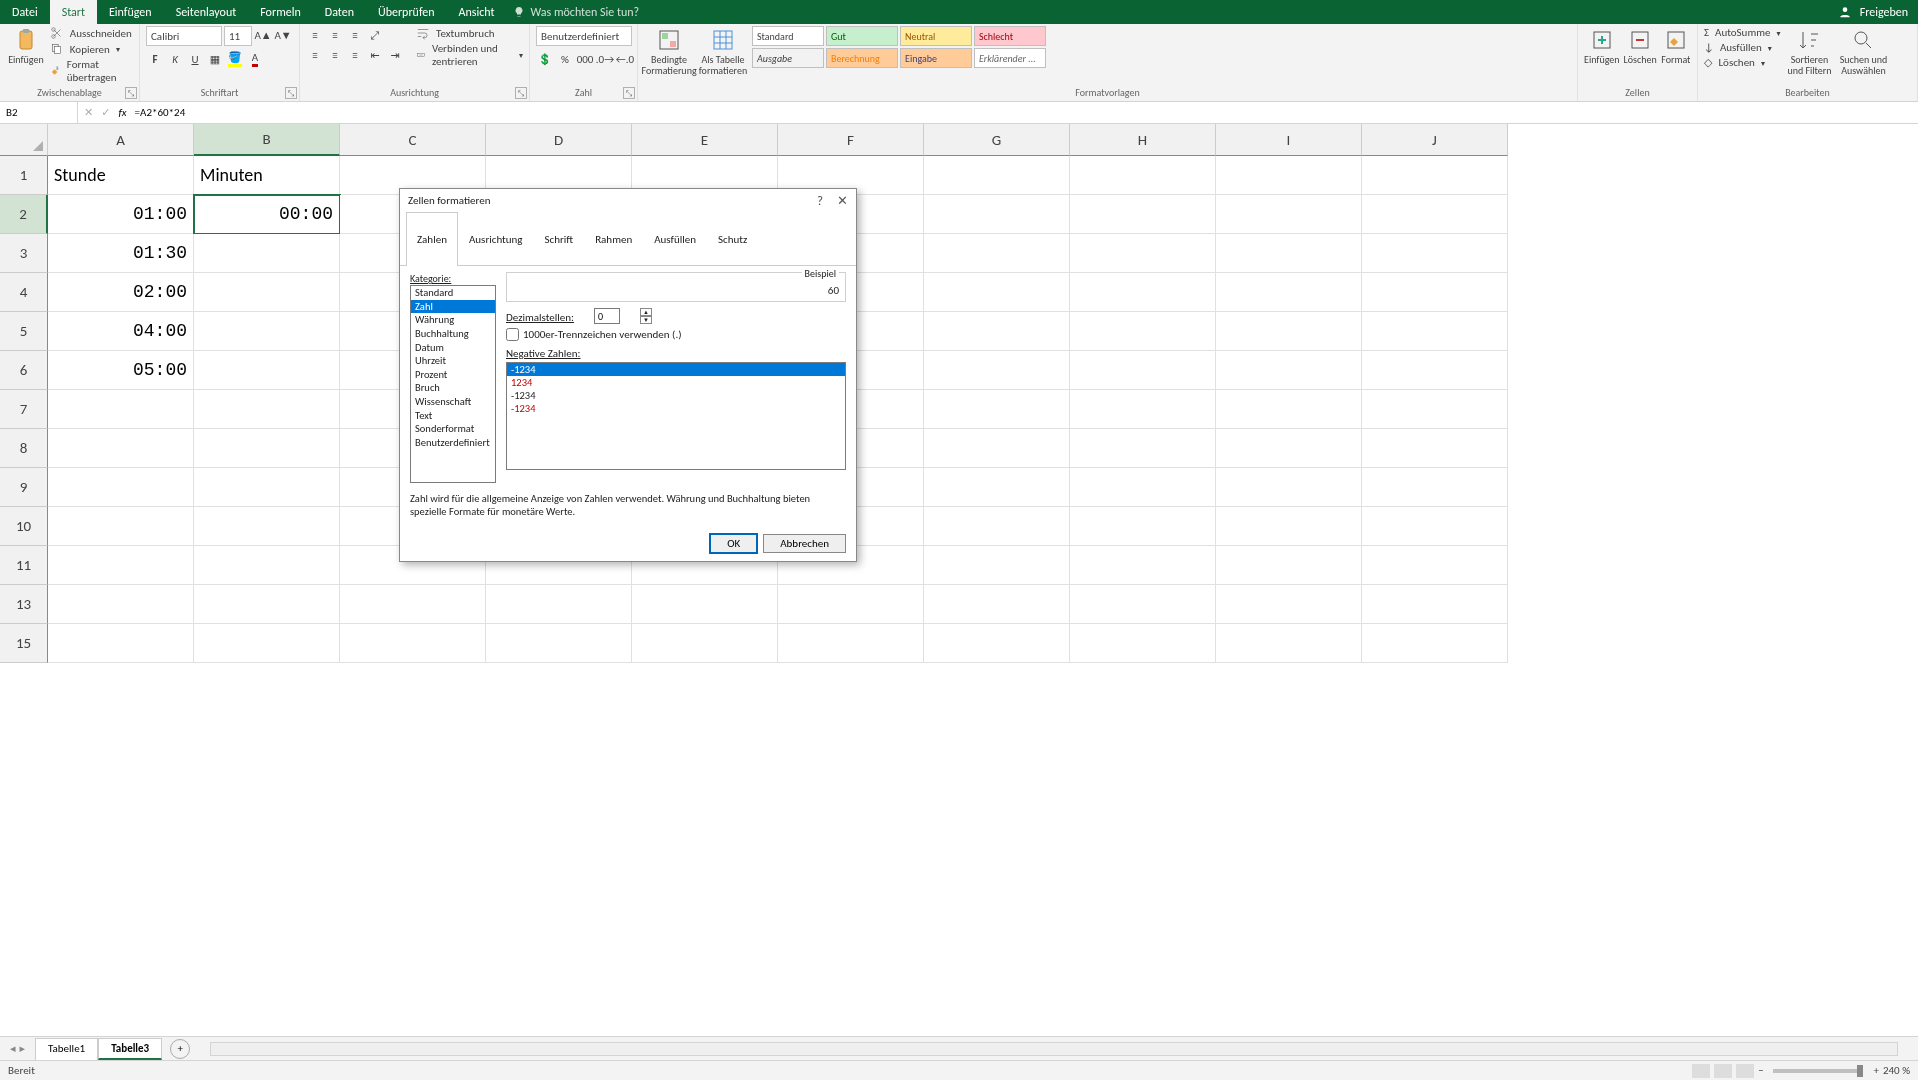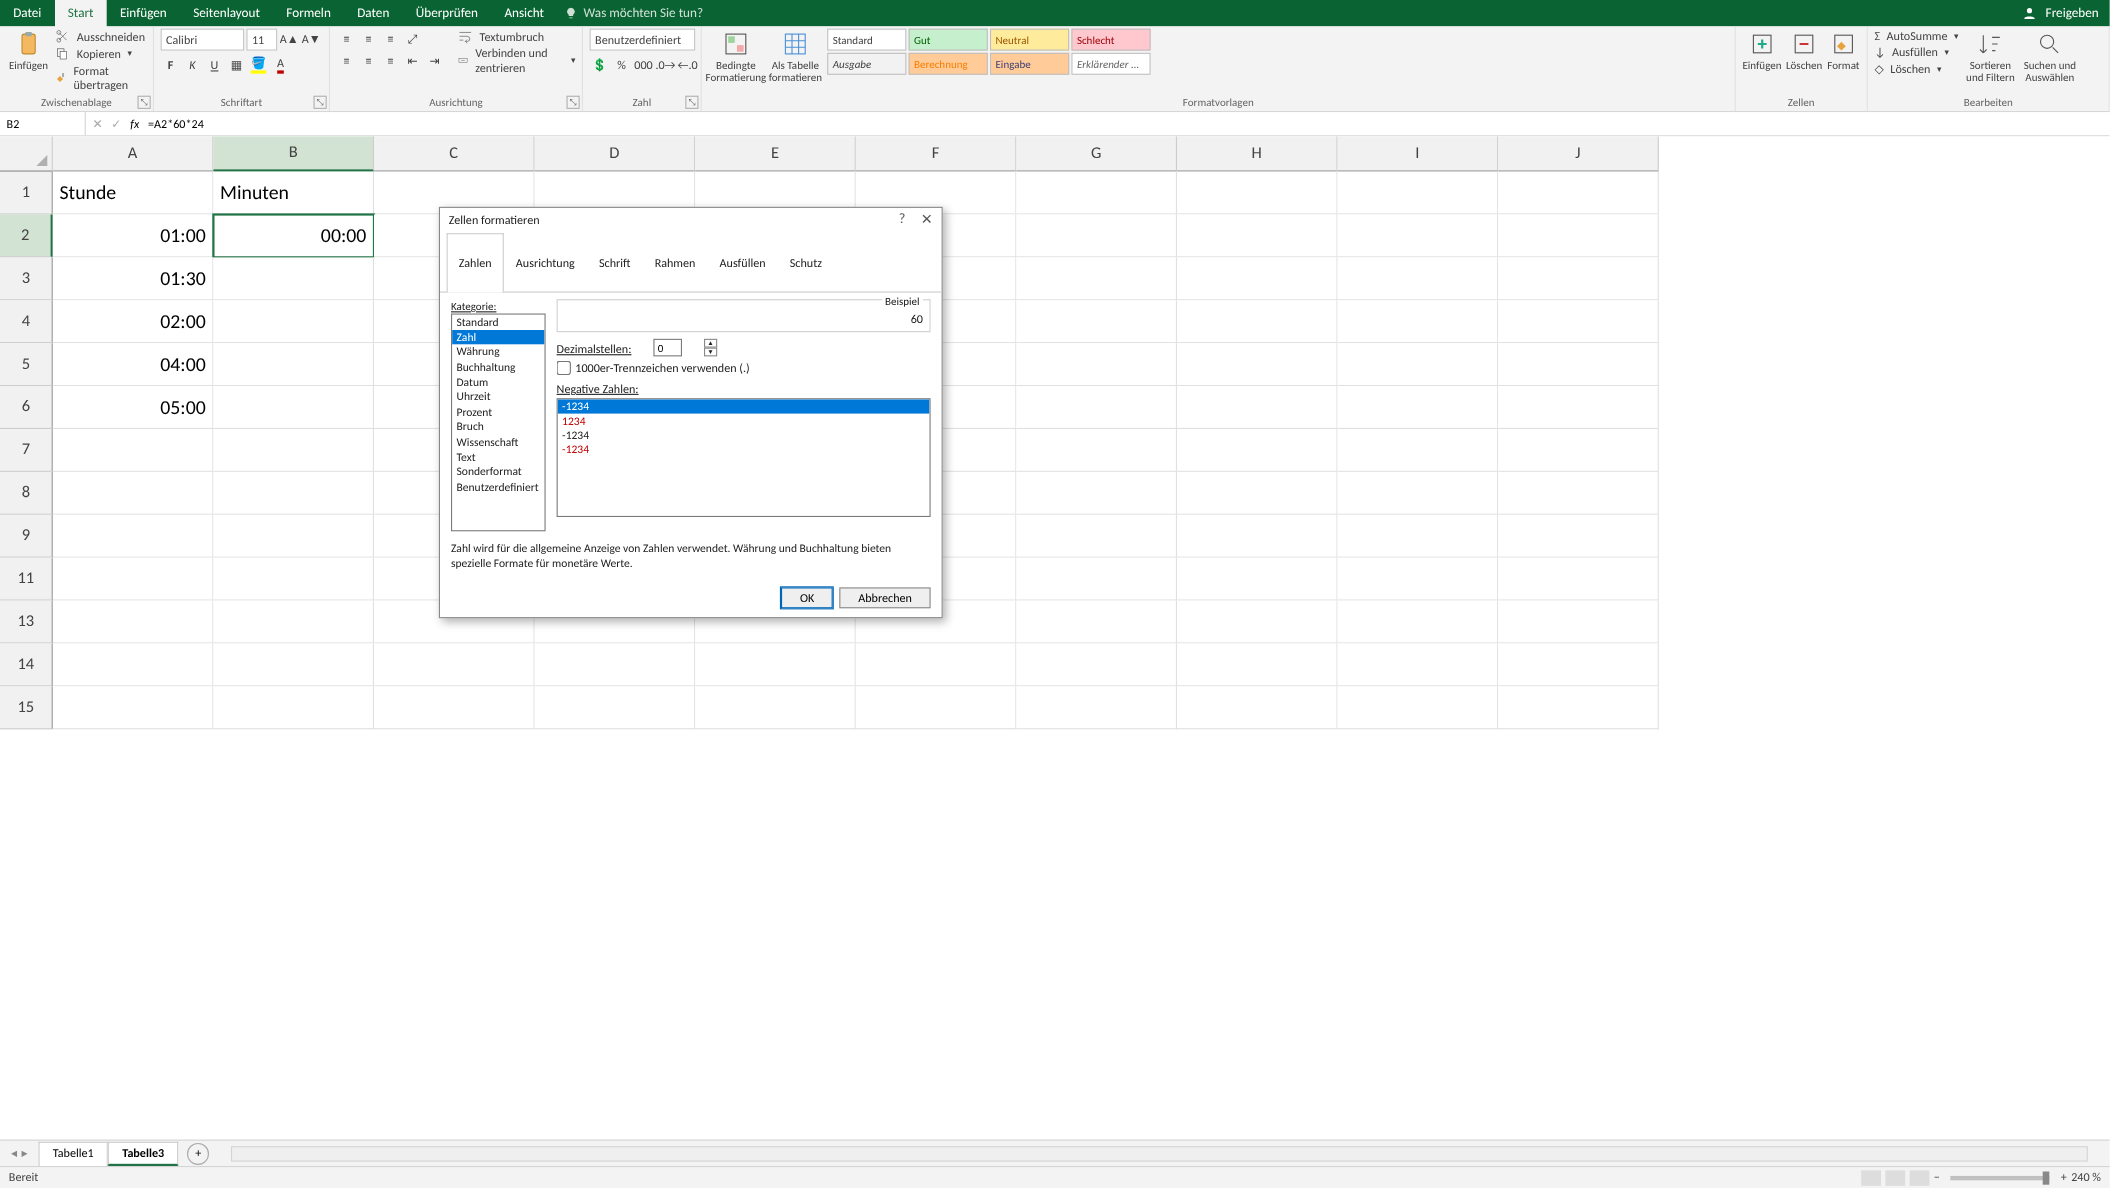--- a/index.html
+++ b/index.html
@@ -51,21 +51,21 @@
 .grid-wrap { position: absolute; top: 124px; left: 0; right: 0; bottom: 32px; background: #fff; }
 .colhdrs { display: flex; height: 32px; }
 .corner { width: 48px; height: 32px; background: #f1f1f1; border-right: 1px solid #ccc; border-bottom: 1px solid #888; position: relative; }
 .corner::after { content: ""; position: absolute; right: 4px; bottom: 4px; border-left: 10px solid transparent; border-bottom: 10px solid #b0b0b0; }
 .colhdr { background: #f1f1f1; border-right: 1px solid #ccc; border-bottom: 1px solid #888; font-size: 15px; display: flex; align-items: center; justify-content: center; color: #444; }
 .colhdr.sel { background: #d3e3d3; border-bottom: 2px solid #217346; }
 .rowhdr { width: 48px; background: #f1f1f1; border-right: 1px solid #888; border-bottom: 1px solid #ccc; font-size: 15px; display: flex; align-items: center; justify-content: center; color: #444; }
 .rowhdr.sel { background: #d3e3d3; border-right: 2px solid #217346; }
 .row { display: flex; height: 39px; }
 .cell { border-right: 1px solid #e0e0e0; border-bottom: 1px solid #e0e0e0; font-size: 18px; display: flex; align-items: center; padding: 0 6px; background: #fff; }
-.cell.right { justify-content: flex-end; }
+.cell.right { justify-content: flex-end; font-family: Liberation Mono, monospace; }
 .cell.selected { outline: 2px solid #217346; outline-offset: -1px; }
 .wA { width: 146px; } .wB { width: 146px; } .wC { width: 146px; } .wD { width: 146px; } .wE { width: 146px; } .wF { width: 146px; } .wG { width: 146px; } .wH { width: 146px; } .wI { width: 146px; } .wJ { width: 146px; }
 
 
 .bottombar { position: absolute; bottom: 20px; left: 0; right: 0; height: 24px; display: flex; align-items: center; background: #f3f3f3; border-top: 1px solid #d4d4d4; font-size: 11px; }
 .tab-nav { display: flex; gap: 4px; padding: 0 10px; color: #888; }
 .sheet-tab { padding: 3px 12px; background: #fff; border: 1px solid #ccc; border-bottom: none; font-size: 11px; }
 .sheet-tab.active { font-weight: bold; border-bottom: 2px solid #217346; }
 .add-tab { width: 20px; height: 20px; border: 1px solid #aaa; border-radius: 50%; display: flex; align-items: center; justify-content: center; margin-left: 8px; }
 .hscroll { flex: 1; margin: 0 20px; }
@@ -491,47 +491,47 @@
         <div class="cell wC"></div>
         <div class="cell wD"></div>
         <div class="cell wE"></div>
         <div class="cell wF"></div>
         <div class="cell wG"></div>
         <div class="cell wH"></div>
         <div class="cell wI"></div>
         <div class="cell wJ"></div>
       </div>
       <div class="row">
+        <div class="rowhdr">10</div>
+        <div class="cell wA"></div>
+        <div class="cell wB"></div>
+        <div class="cell wC"></div>
+        <div class="cell wD"></div>
+        <div class="cell wE"></div>
+        <div class="cell wF"></div>
+        <div class="cell wG"></div>
+        <div class="cell wH"></div>
+        <div class="cell wI"></div>
+        <div class="cell wJ"></div>
+      </div>
+      <div class="row">
         <div class="rowhdr">11</div>
         <div class="cell wA"></div>
         <div class="cell wB"></div>
         <div class="cell wC"></div>
         <div class="cell wD"></div>
         <div class="cell wE"></div>
         <div class="cell wF"></div>
         <div class="cell wG"></div>
         <div class="cell wH"></div>
         <div class="cell wI"></div>
         <div class="cell wJ"></div>
       </div>
       <div class="row">
         <div class="rowhdr">13</div>
-        <div class="cell wA"></div>
-        <div class="cell wB"></div>
-        <div class="cell wC"></div>
-        <div class="cell wD"></div>
-        <div class="cell wE"></div>
-        <div class="cell wF"></div>
-        <div class="cell wG"></div>
-        <div class="cell wH"></div>
-        <div class="cell wI"></div>
-        <div class="cell wJ"></div>
-      </div>
-      <div class="row">
-        <div class="rowhdr">14</div>
         <div class="cell wA"></div>
         <div class="cell wB"></div>
         <div class="cell wC"></div>
         <div class="cell wD"></div>
         <div class="cell wE"></div>
         <div class="cell wF"></div>
         <div class="cell wG"></div>
         <div class="cell wH"></div>
         <div class="cell wI"></div>
         <div class="cell wJ"></div>

